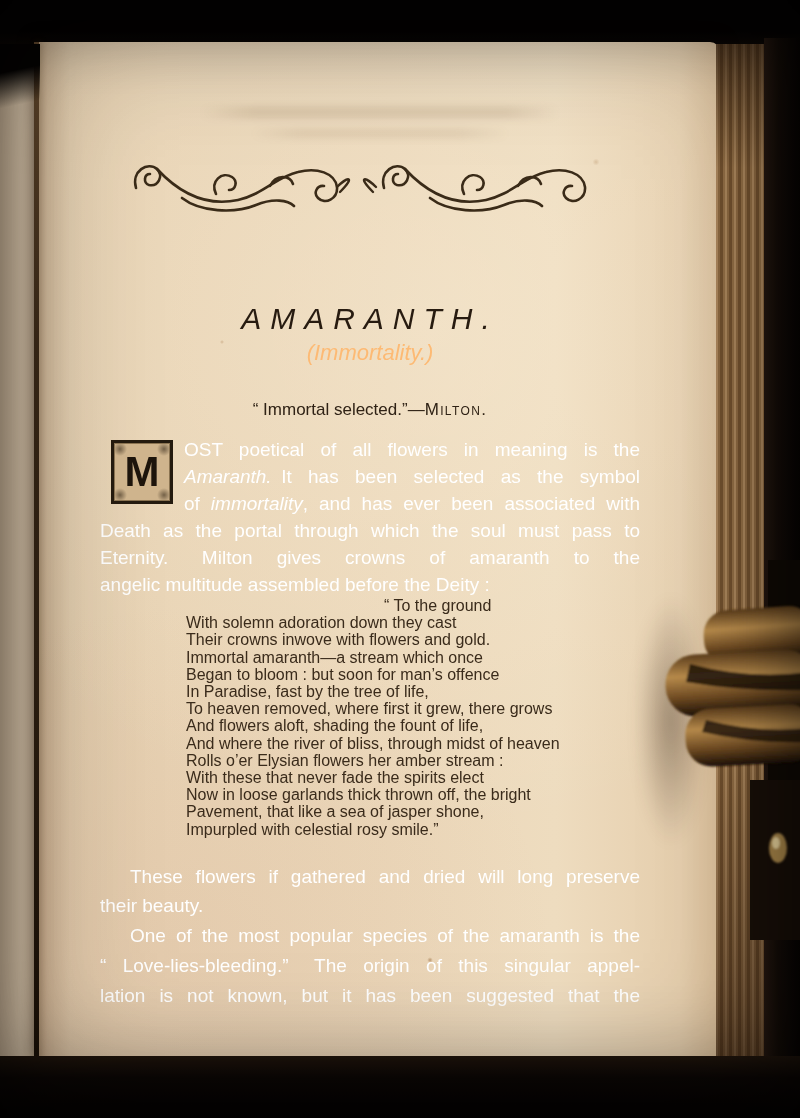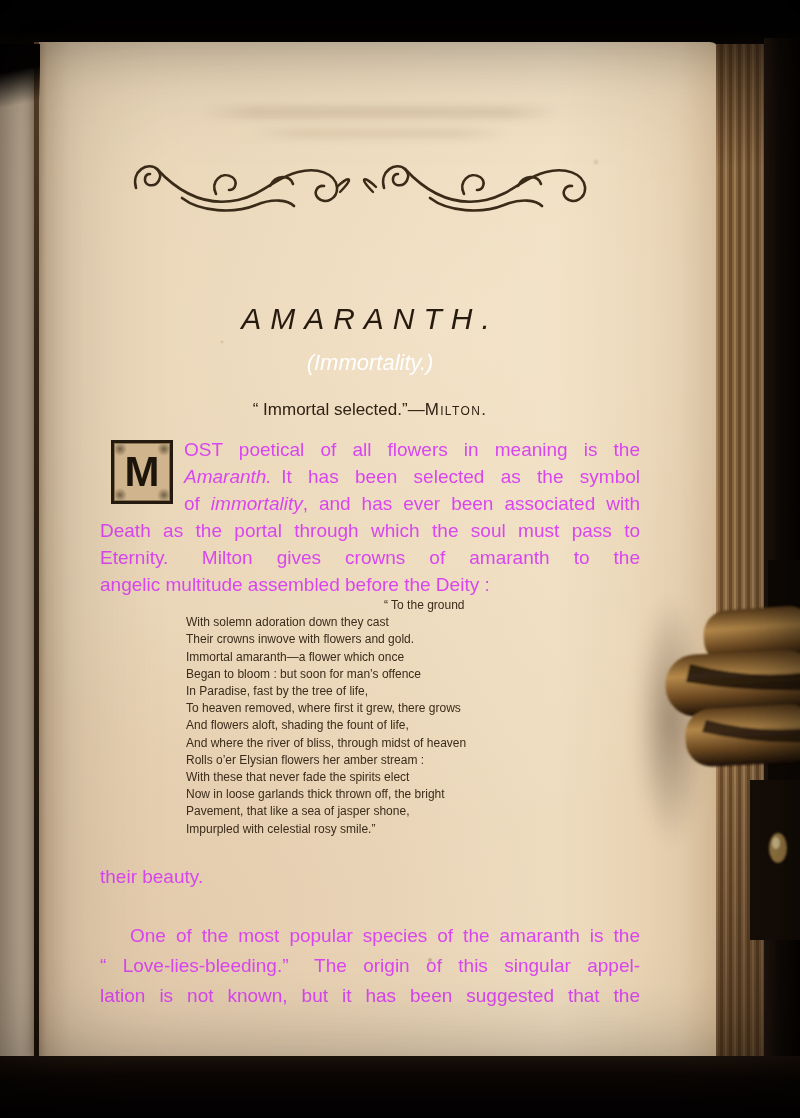--- a/index.html
+++ b/index.html
@@ -40,41 +40,41 @@
   .g2{left:250px;top:128px;width:260px;height:11px;
       background:linear-gradient(90deg,transparent,rgba(120,88,58,.20) 20% 80%,transparent);}
   .brass-shadow{position:absolute;left:636px;top:596px;width:70px;height:250px;
       background:radial-gradient(closest-side,rgba(45,25,12,.38),transparent);
       filter:blur(7px);}
   .brass{position:absolute;left:650px;top:560px;}
   .vignette{position:absolute;inset:0;pointer-events:none;
     box-shadow:inset 0 0 150px rgba(0,0,0,.38), inset 0 -50px 90px rgba(0,0,0,.28), inset 0 40px 60px rgba(0,0,0,.25);}
 
   
-  .txt{position:absolute;color:#d946ef;}
+  .txt{position:absolute;color:#ffffff;}
   .ornament{position:absolute;left:128px;top:156px;width:478px;height:70px;}
   .title{left:100px;top:302px;width:540px;text-align:center;
     font-style:italic;font-size:30px;letter-spacing:.30em;color:#271b10;}
-  .subtitle{left:100px;top:350px;width:540px;text-align:center;
-    font-style:italic;font-size:22px;color:#ffffff;}
+  .subtitle{left:100px;top:340px;width:540px;text-align:center;
+    font-style:italic;font-size:22px;color:#fdba74;}
   .epigraph{left:100px;top:400px;width:540px;text-align:center;font-size:17px;color:#2f2215;}
   .sc{font-variant:small-caps;letter-spacing:.08em;}
   .it{font-style:italic;}
   .dropcap{position:absolute;left:111px;top:440px;width:56px;height:58px;
     background:
       radial-gradient(10px 10px at 6px 6px, rgba(40,28,14,.55), transparent 70%),
       radial-gradient(10px 10px at 50px 6px, rgba(40,28,14,.55), transparent 70%),
       radial-gradient(10px 10px at 6px 52px, rgba(40,28,14,.55), transparent 70%),
       radial-gradient(10px 10px at 50px 52px, rgba(40,28,14,.55), transparent 70%),
       #cfb48d;
     border:3px solid #241a0e;box-shadow:inset 0 0 0 1px #8a7351;
     display:flex;align-items:center;justify-content:center;
     font-weight:bold;font-size:42px;color:#1d140b;z-index:3;}
   .para1{left:100px;top:436px;width:540px;font-size:19px;line-height:27px;}
-  .poem{left:186px;top:597px;width:452px;font-size:12px;line-height:17.2px;color:#3a2b1b;}
+  .poem{left:186px;top:597px;width:452px;font-size:16px;line-height:17.2px;color:#3a2b1b;}
   .para2{left:100px;top:862px;width:540px;font-size:19px;line-height:29px;}
   .para3{left:100px;top:921px;width:540px;font-size:19px;line-height:30px;}
   .justify .rl{text-align:justify;text-align-last:justify;}
   .poem .rl{text-align:left;}
   .rl.dc{margin-left:84px;}
   .rl.last{text-align-last:left;}
   .rl.ind{text-indent:30px;}
   .rl.pind{padding-left:198px;}
 </style>
 </head>
@@ -118,34 +118,35 @@
       <div class="rl dc"><span>of </span><span class="it">immortality</span><span>, and has ever been associated with</span></div>
       <div class="rl"><span>Death as the portal through which the soul must pass to</span></div>
       <div class="rl"><span>Eternity.  Milton gives crowns of amaranth to the</span></div>
       <div class="rl last"><span>angelic multitude assembled before the Deity :</span></div>
     </div>
 
   <div class="txt poem">
       <div class="rl pind"><span>“ To the ground</span></div>
       <div class="rl"><span>With solemn adoration down they cast</span></div>
       <div class="rl"><span>Their crowns inwove with flowers and gold.</span></div>
-      <div class="rl"><span>Immortal amaranth—a flower which once</span></div>
+      <div class="rl"><span>Immortal amaranth—a stream which once</span></div>
       <div class="rl"><span>Began to bloom : but soon for man’s offence</span></div>
       <div class="rl"><span>In Paradise, fast by the tree of life,</span></div>
       <div class="rl"><span>To heaven removed, where first it grew, there grows</span></div>
       <div class="rl"><span>And flowers aloft, shading the fount of life,</span></div>
       <div class="rl"><span>And where the river of bliss, through midst of heaven</span></div>
       <div class="rl"><span>Rolls o’er Elysian flowers her amber stream :</span></div>
       <div class="rl"><span>With these that never fade the spirits elect</span></div>
       <div class="rl"><span>Now in loose garlands thick thrown off, the bright</span></div>
       <div class="rl"><span>Pavement, that like a sea of jasper shone,</span></div>
       <div class="rl"><span>Impurpled with celestial rosy smile.”</span></div>
     </div>
 
   <div class="txt para2 justify">
+      <div class="rl ind"><span>These flowers if gathered and dried will long preserve</span></div>
       <div class="rl last"><span>their beauty.</span></div>
     </div>
   <div class="txt para3 justify">
       <div class="rl ind"><span>One of the most popular species of the amaranth is the</span></div>
       <div class="rl"><span>“ Love-lies-bleeding.”  The origin of this singular appel-</span></div>
       <div class="rl"><span>lation is not known, but it has been suggested that the</span></div>
     </div>
 
   <div class="brass-shadow"></div>
   <svg class="brass" width="150" height="380" viewBox="0 0 150 380">

